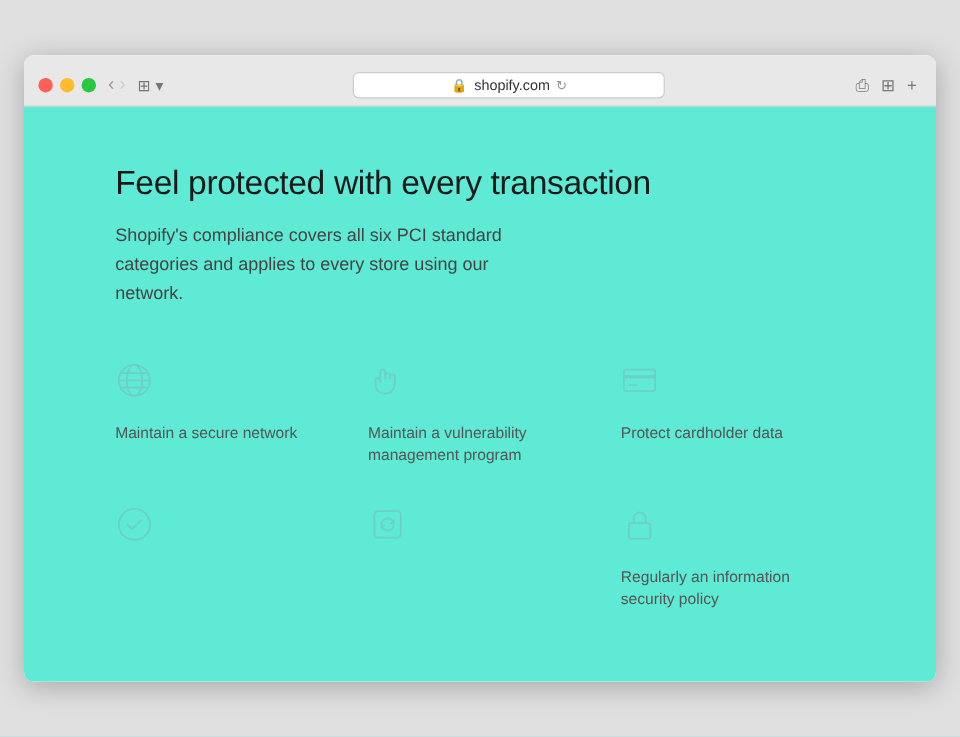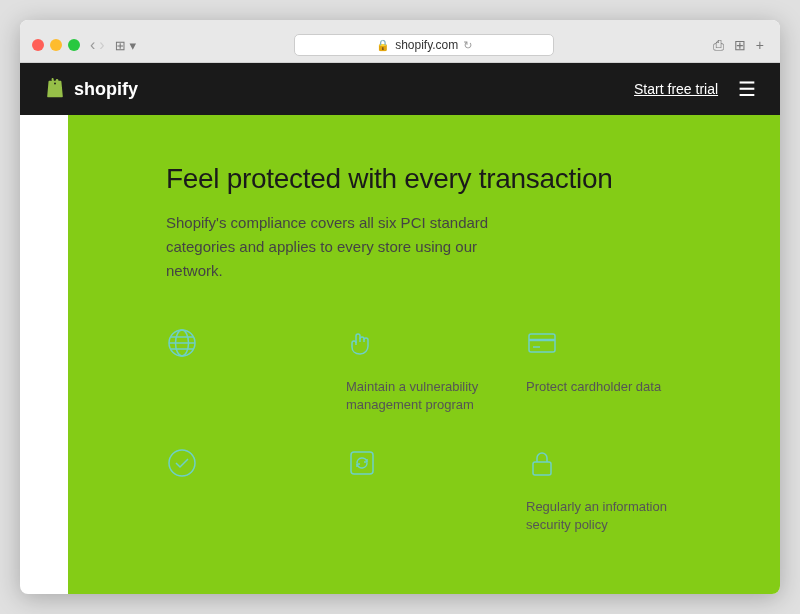--- a/index.html
+++ b/index.html
@@ -90,23 +90,22 @@
       background: none;
       border: none;
       color: #fff;
       font-size: 20px;
       cursor: pointer;
       line-height: 1;
     }
 
     
     .page-content {
-      background: #84cc16;
-      padding: 48px 98px 60px;
-      margin-left: 48px;
+      background: #5eead4;
+      padding: 48px 76px 60px;
     }
 
     .hero-title {
       font-size: 28px;
       font-weight: 400;
       color: #1a1a1a;
       margin-bottom: 16px;
       letter-spacing: -0.3px;
     }
 
@@ -184,50 +183,38 @@
       <div style="display:flex; gap:10px; color:#777; font-size:14px; padding-right:4px;">
         <span>⎙</span>
         <span>⊞</span>
         <span>+</span>
       </div>
     </div>
 
     <div style="height: 6px;"></div>
   </div>
 
-  <div class="shopify-nav">
-    <div class="shopify-logo">
-
-      <svg width="22" height="22" viewBox="0 0 24 24" style="fill:#96bf48;">
-        <path d="M15.5 2.1c-.1-.7-.7-1.1-1.3-1.1-.6 0-1.2.4-1.3 1.1L12.5 3h-1.7l-.4-2.1C10.3.2 9.7-.2 9.1 0c-.6.2-1 .8-.9 1.4L8.6 3H6c-.6 0-1.1.5-1.1 1.1L3.5 20c-.1.6.4 1.1 1 1.1h15c.6 0 1.1-.5 1-1.1L19 4.1C19 3.5 18.5 3 17.9 3h-2.1l-.3-1.9zM12 5c.6 0 1 .4 1 1s-.4 1-1 1-1-.4-1-1 .4-1 1-1z"></path>
-      </svg>
-      <span>shopify</span>
-    </div>
-    <div class="shopify-nav-right">
-      <button class="start-trial-btn">Start free trial</button>
-      <button class="hamburger-btn">☰</button>
-    </div>
-  </div>
 
   <div class="page-content">
     <h1 class="hero-title">Feel protected with every transaction</h1>
     <p class="hero-description">Shopify's compliance covers all six PCI standard categories and applies to every store using our network.</p>
 
     <div class="features-grid">
 
       <div class="feature-item">
         <div class="feature-icon">
           <svg viewBox="0 0 32 32">
             <circle cx="16" cy="16" r="13"></circle>
             <ellipse cx="16" cy="16" rx="6.5" ry="13"></ellipse>
             <line x1="3" y1="16" x2="29" y2="16"></line>
             <line x1="5" y1="10" x2="27" y2="10"></line>
             <line x1="5" y1="22" x2="27" y2="22"></line>
           </svg>
         </div>
+        <span class="feature-label">Maintain a secure network</span>
       </div>
 
       <div class="feature-item">
         <div class="feature-icon">
           <svg viewBox="0 0 32 32">
             <path d="M10 18V9a2 2 0 0 1 4 0v6"></path>
             <path d="M14 12a2 2 0 0 1 4 0v3"></path>
             <path d="M18 13a2 2 0 0 1 4 0v6c0 4-3 8-8 8s-8-3-8-7v-4a2 2 0 0 1 4 0"></path>
           </svg>
         </div>

